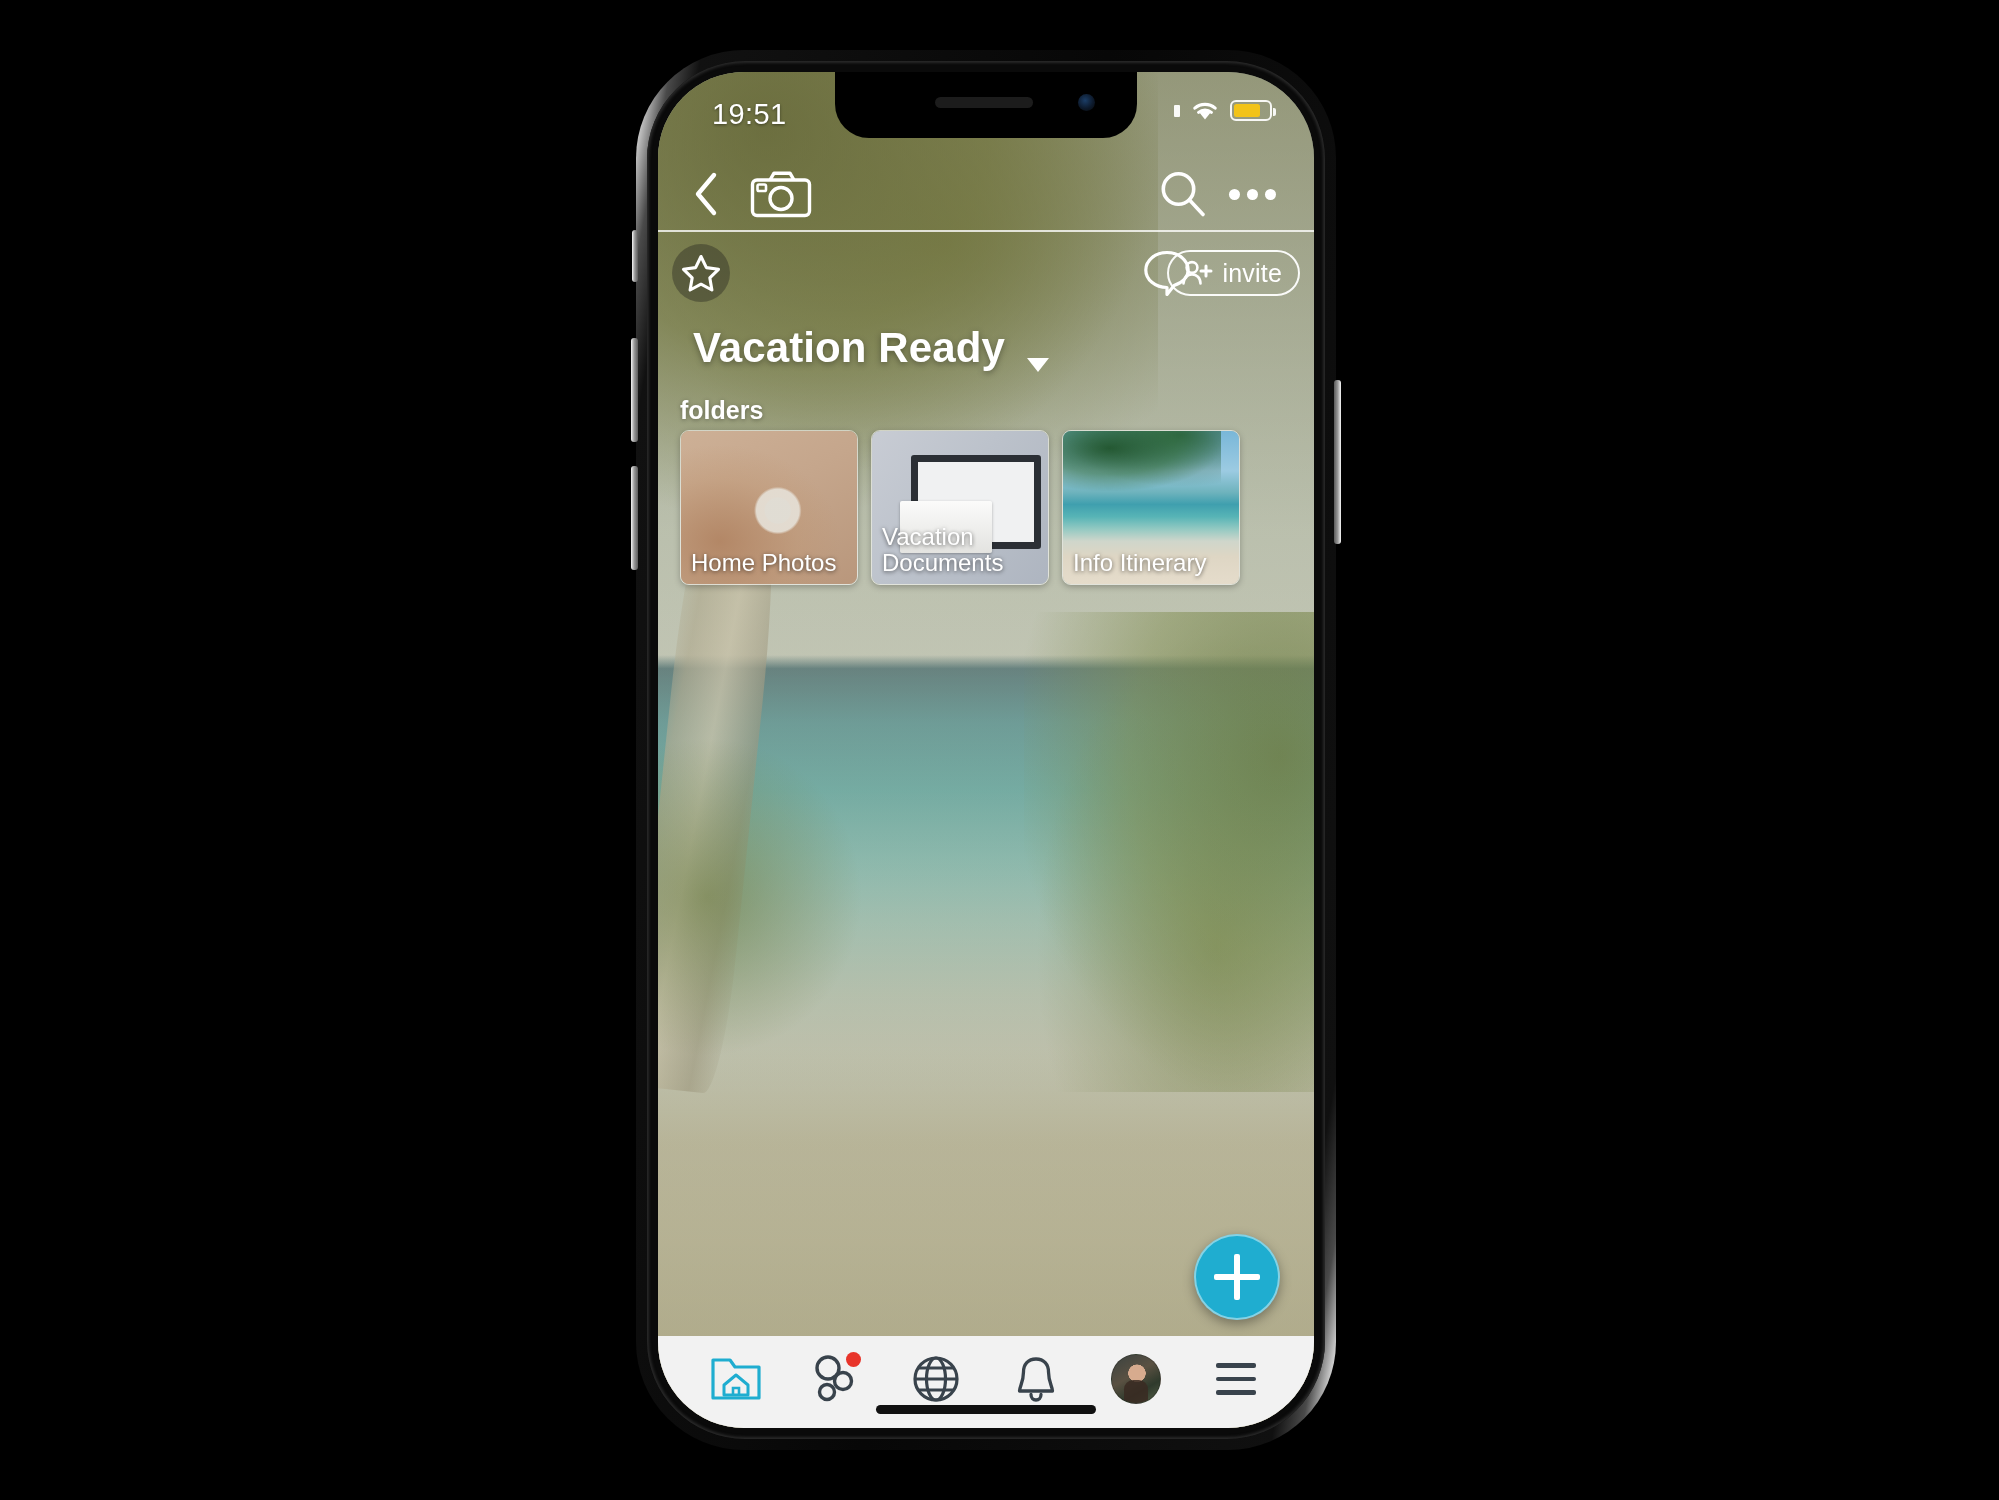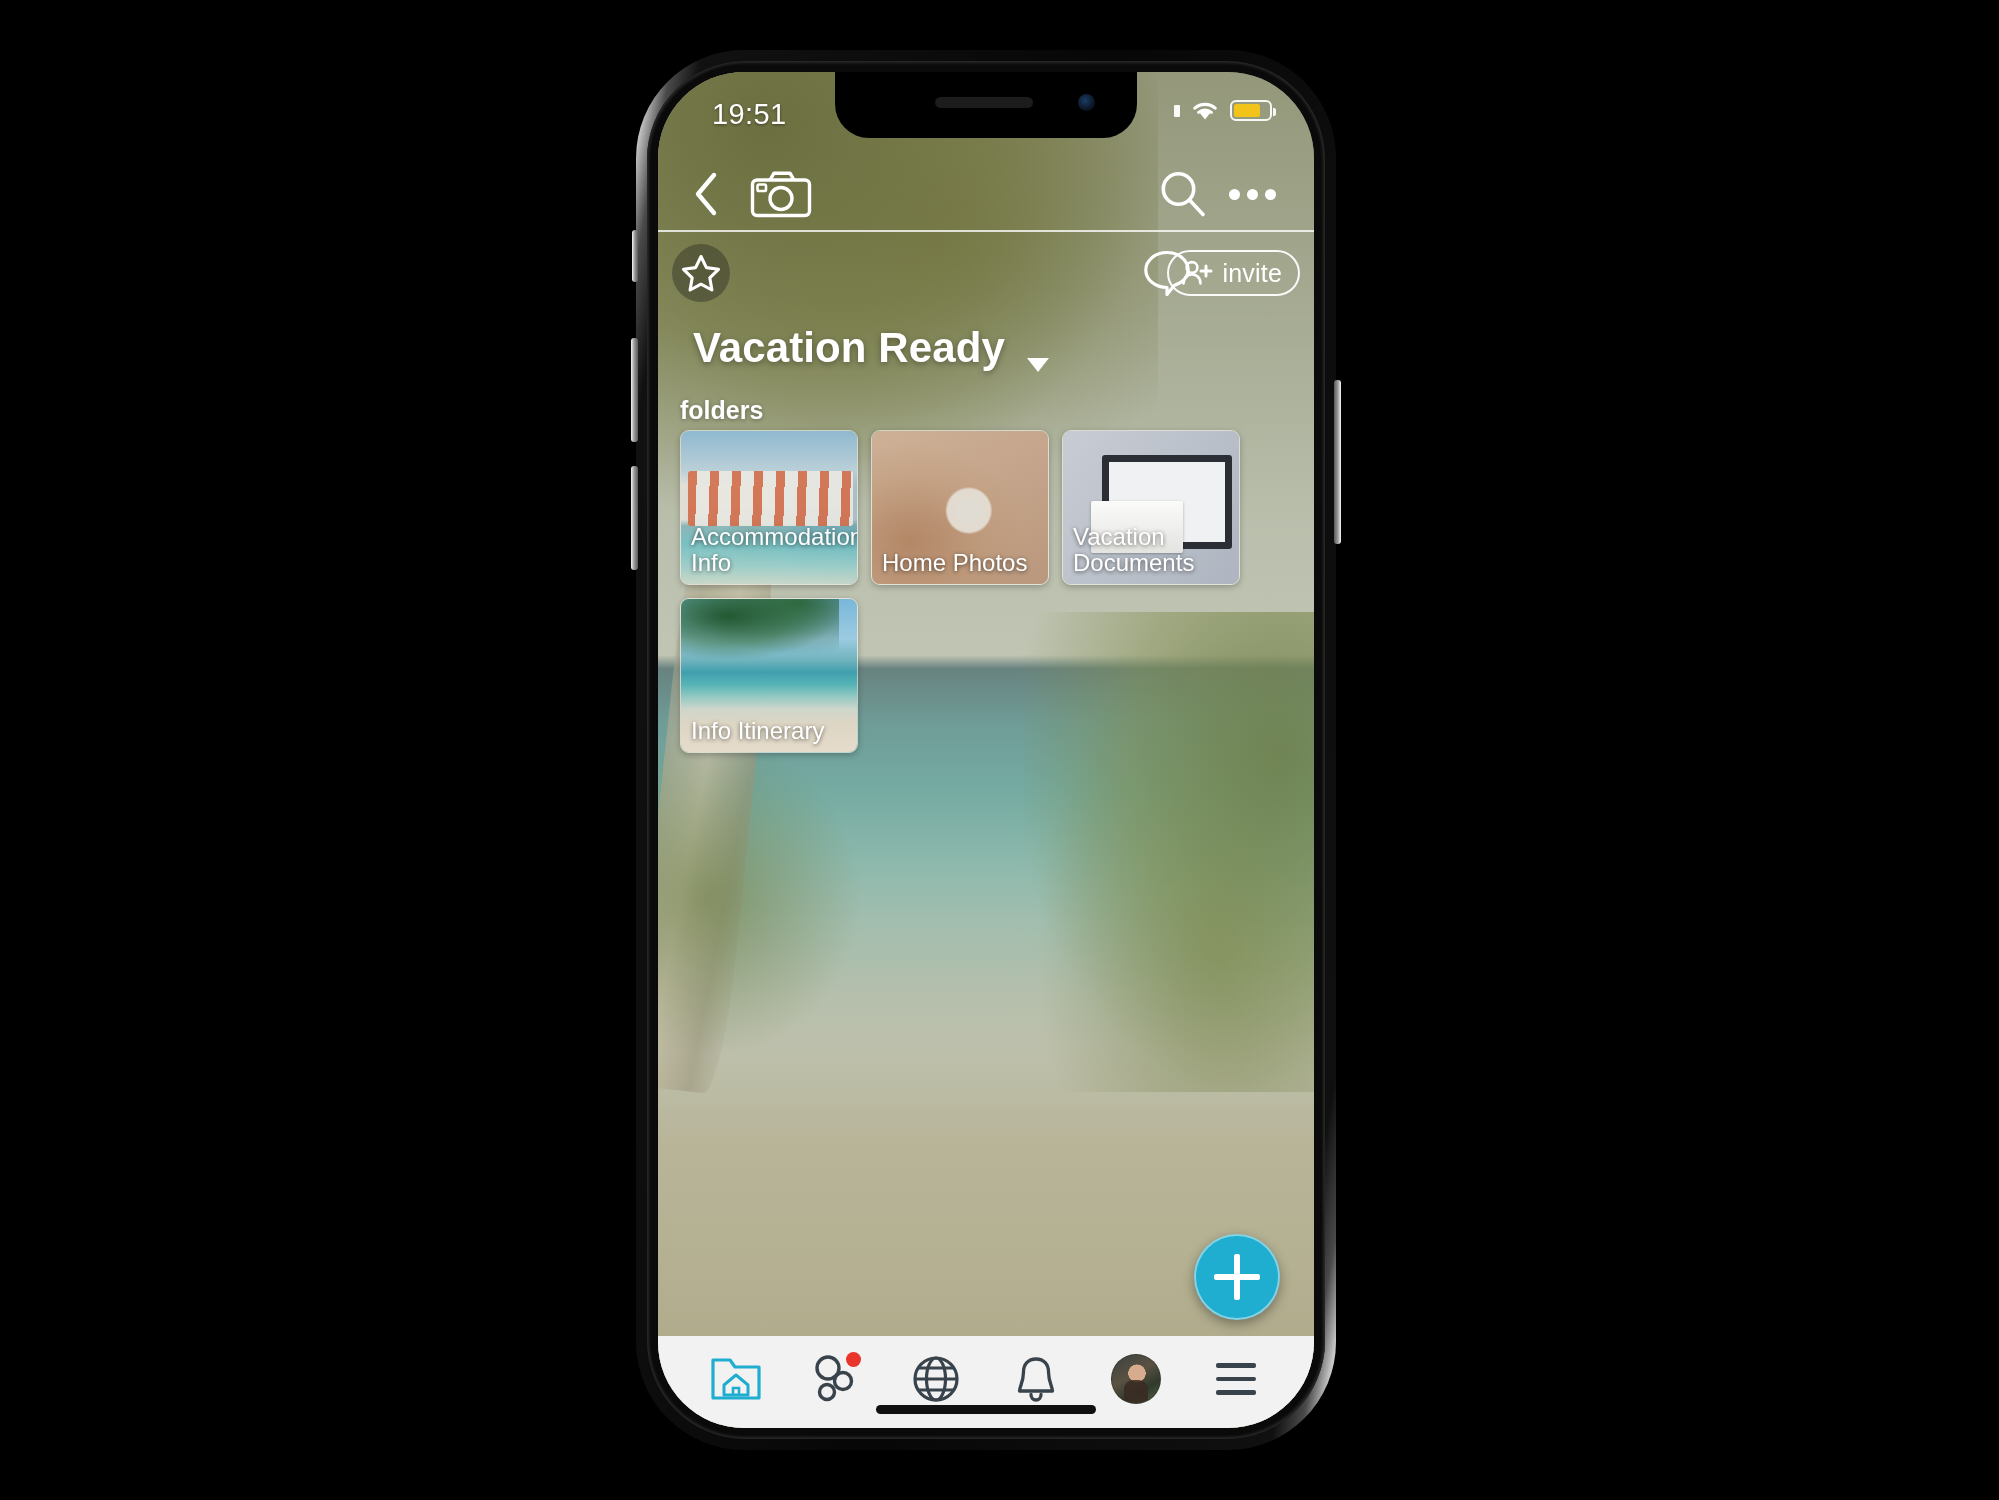--- a/index.html
+++ b/index.html
@@ -500,24 +500,20 @@
 
         <div id="title-row">
           <div id="page-title">Vacation Ready</div>
           <div id="title-caret"></div>
         </div>
 
         <div id="section-label">folders</div>
 
         <div id="folders">
 
-          <div class="folder">
-            <div class="folder-thumb thumb-accommodation"></div>
-            <div class="folder-name">Accommodation Info</div>
-          </div>
 
           <div class="folder">
             <div class="folder-thumb thumb-home"></div>
             <div class="folder-name">Home Photos</div>
           </div>
 
           <div class="folder">
             <div class="folder-thumb thumb-docs"></div>
             <div class="folder-name">Vacation Documents</div>
           </div>

